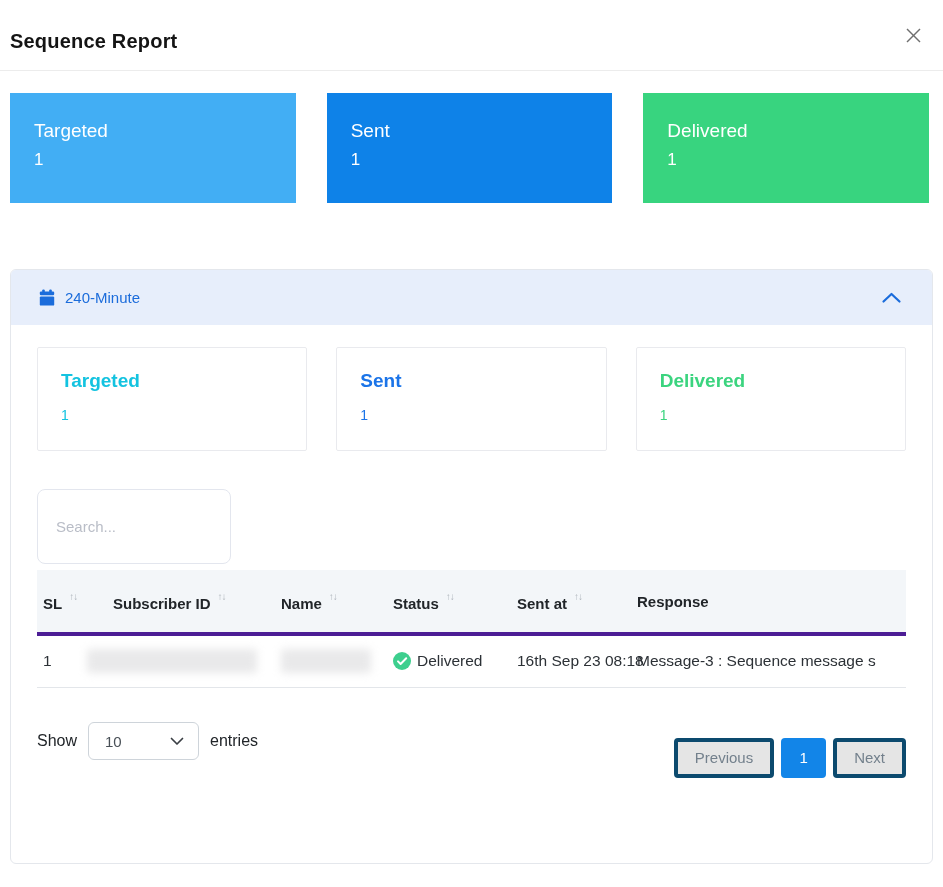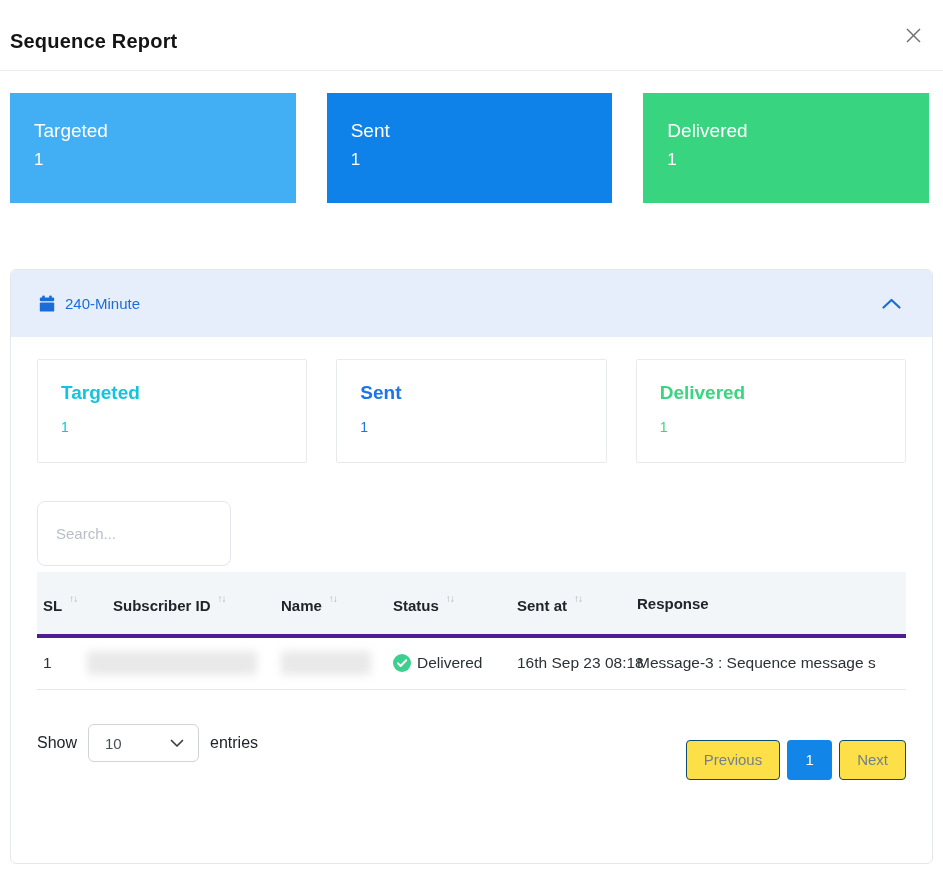--- a/index.html
+++ b/index.html
@@ -15,34 +15,34 @@
 
   
   .summary-row { display:flex; gap:31px; padding:22px 14px 0 10px; }
   .scard { flex:1; height:110px; color:#fff; padding:27px 10px 0 24px; }
   .scard-label { font-size:19px; }
   .scard-value { font-size:17px; margin-top:8px; }
 
   
   .panel { margin:66px 10px 0 10px; height:595px; border:1px solid #e4e7ec;
            border-radius:6px; overflow:hidden; background:#fff; }
-  .panel-header { height:67px; background:#e7eefb; display:flex; align-items:center;
+  .panel-header { height:55px; background:#e7eefb; display:flex; align-items:center;
                   padding:0 30px 0 28px; cursor:pointer; }
   .panel-title { font-size:15px; margin-left:10px; flex:1; }
   .panel-body { padding:22px 26px 0 26px; }
 
   
   .inner-cards { display:flex; gap:29px; }
   .icard { flex:1; height:104px; background:#fff; border:1px solid #e9eaee;
            border-radius:2px; padding:22px 0 0 23px; }
   .icard-label { font-size:19px; font-weight:700; }
   .icard-value { font-size:14px; margin-top:15px; }
 
   
-  .search-input { margin-top:38px; width:194px; height:65px; border:1px solid #e3e6ee;
+  .search-input { margin-top:38px; width:194px; height:75px; border:1px solid #e3e6ee;
                   border-radius:8px; padding:0 18px; font-size:15px; color:#495057;
                   font-family:"Liberation Sans", sans-serif; outline:none; display:block; }
   .search-input::placeholder { color:#b9bdc7; }
 
   
   table { margin-top:6px; width:100%; border-collapse:collapse; table-layout:fixed; }
   thead th { background:#f3f6f9; height:64px; text-align:left; font-size:15px;
              font-weight:700; color:#212529; padding-left:6px; vertical-align:middle;
              border-bottom:4px solid #4c1d95; cursor:pointer; white-space:nowrap; }
   thead th.th-subscriber { padding-left:28px; }
@@ -58,21 +58,21 @@
 
   
   .table-footer { margin-top:17px; display:flex; justify-content:space-between; }
   .footer-left { display:flex; align-items:center; gap:11px; font-size:16px; color:#212529; }
   .page-size { width:111px; height:38px; border:1px solid #ced4da; border-radius:6px;
                display:flex; align-items:center; padding:0 14px 0 16px; cursor:pointer;
                justify-content:space-between; font-size:15px; color:#495057; background:#fff; }
   .footer-right { text-align:right; }
   .showing-text { font-size:16px; margin-top:3px; }
   .pagination { margin-top:33px; display:flex; gap:7px; justify-content:flex-end; }
-  .page-btn { height:40px; padding:0 17px; background:#fde047; border:1px solid #0c4a6e;
+  .page-btn { height:40px; padding:0 17px; background:#e5e5e5; border:4px solid #0c4a6e;
               border-radius:4px; color:#73808c; font-size:15px; cursor:pointer;
               font-family:"Liberation Sans", sans-serif; }
   .page-btn.active { width:45px; padding:0; color:#fff; border:none; }
 </style>
 </head>
 <body>
 
 <div class="modal-header">
   <div class="modal-title">Sequence Report</div>
   <button class="close-btn">

